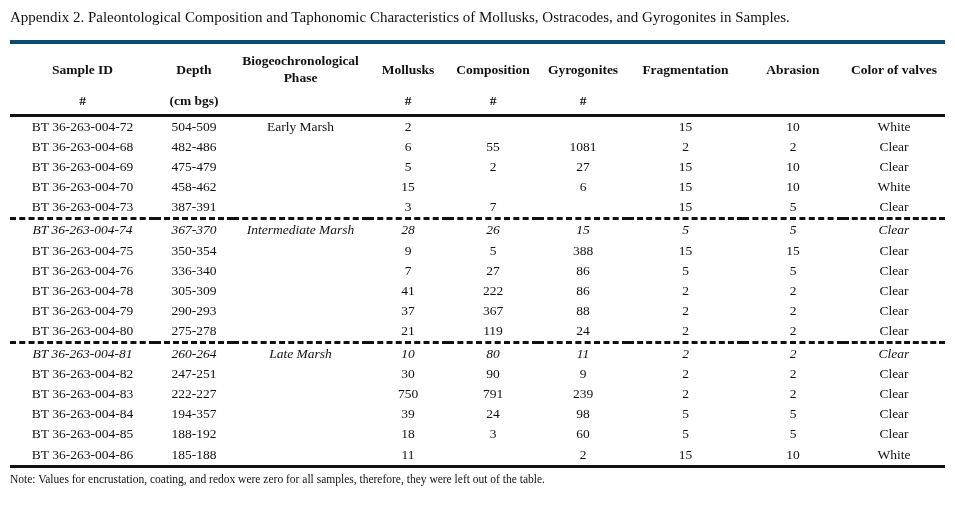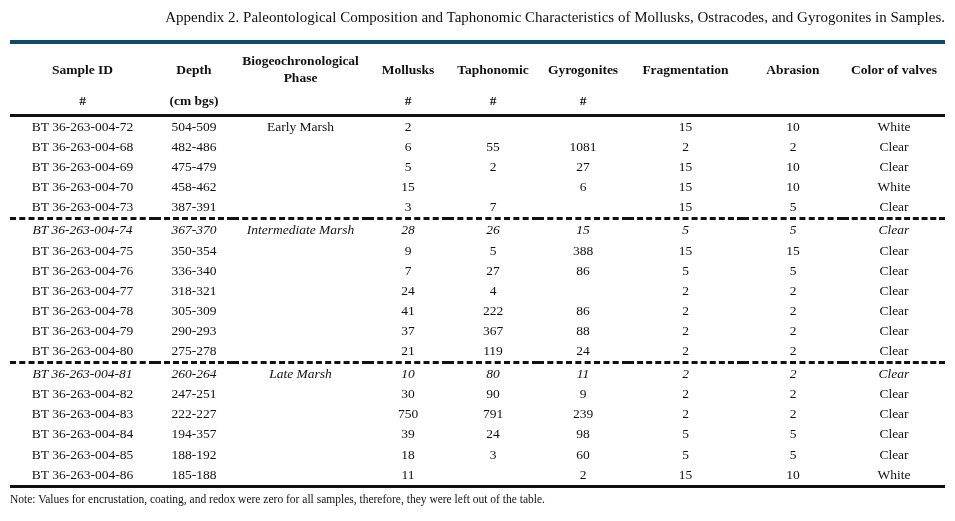--- a/index.html
+++ b/index.html
@@ -11,21 +11,21 @@
     width: 955px;
     height: 521px;
     overflow: hidden;
     font-family: "Liberation Serif", "DejaVu Serif", serif;
     color: #111111;
   }
   .page {
     padding: 6px 10px 0 10px;
   }
   .caption {
-    text-align: right;
+    text-align: left;
     font-size: 15px;
     line-height: 18px;
     margin: 2px 0 0 0;
     height: 32px;
   }
   table.appendix {
     width: 935px;
     table-layout: fixed;
     border-collapse: collapse;
     border-top: 4px solid #0c4a6e;
@@ -87,21 +87,21 @@
       <col style="width:115px">
       <col style="width:100px">
       <col style="width:102px">
     </colgroup>
     <thead>
       <tr class="main">
           <th>Sample ID</th>
           <th>Depth</th>
           <th>Biogeochronological Phase</th>
           <th>Mollusks</th>
-          <th>Taphonomic</th>
+          <th>Composition</th>
           <th>Gyrogonites</th>
           <th>Fragmentation</th>
           <th>Abrasion</th>
           <th>Color of valves</th>
         </tr>
       <tr class="sub">
           <th>#</th>
           <th>(cm bgs)</th>
           <th></th>
           <th>#</th>
@@ -195,31 +195,20 @@
           <td>336-340</td>
           <td></td>
           <td>7</td>
           <td>27</td>
           <td>86</td>
           <td>5</td>
           <td>5</td>
           <td>Clear</td>
         </tr>
         <tr>
-          <td>BT 36-263-004-77</td>
-          <td>318-321</td>
-          <td></td>
-          <td>24</td>
-          <td>4</td>
-          <td></td>
-          <td>2</td>
-          <td>2</td>
-          <td>Clear</td>
-        </tr>
-        <tr>
           <td>BT 36-263-004-78</td>
           <td>305-309</td>
           <td></td>
           <td>41</td>
           <td>222</td>
           <td>86</td>
           <td>2</td>
           <td>2</td>
           <td>Clear</td>
         </tr>

